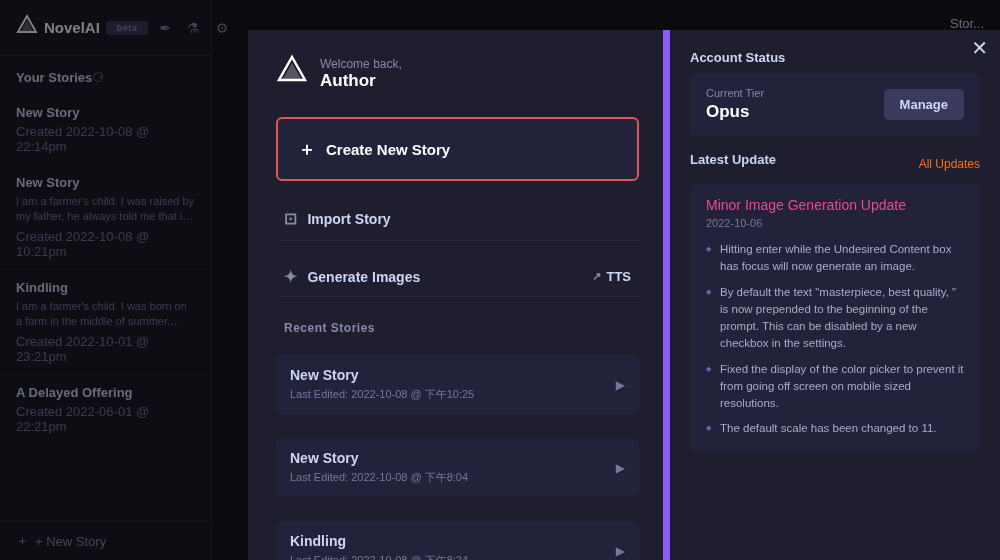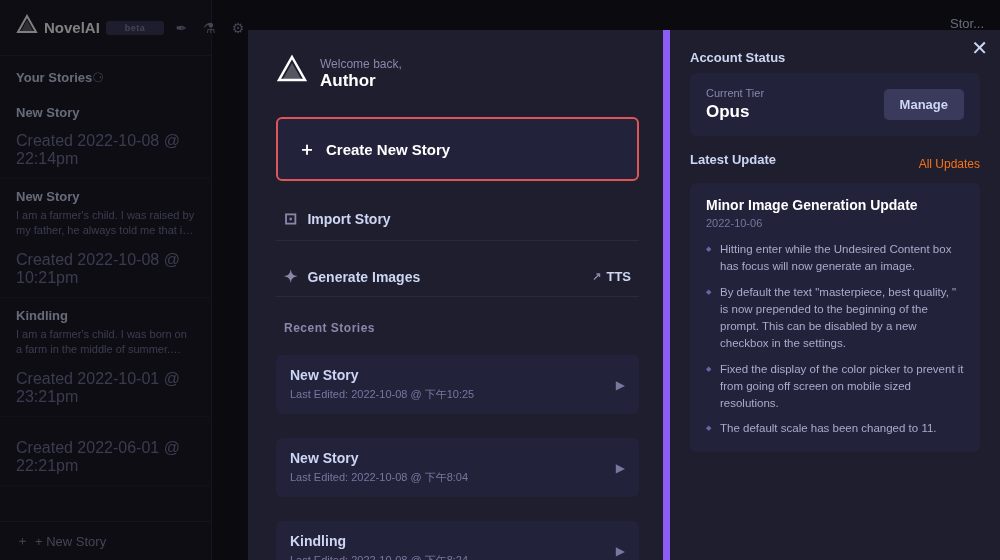--- a/index.html
+++ b/index.html
@@ -47,21 +47,21 @@
     .app-name {
       color: #fff;
       font-weight: 700;
       font-size: 15px;
     }
 
     .beta-badge {
       background: #3a3a5c;
       color: #8888aa;
       font-size: 9px;
-      padding: 2px 19px;
+      padding: 2px 11px;
       border-radius: 3px;
       font-weight: 600;
       letter-spacing: 0.5px;
       text-align: center;
     }
 
     .nav-icons {
       display: flex;
       gap: 10px;
       margin-left: auto;
@@ -111,22 +111,22 @@
       font-size: 11px;
       line-height: 1.4;
       display: -webkit-box;
       -webkit-line-clamp: 2;
       -webkit-box-orient: vertical;
       overflow: hidden;
     }
 
     .story-item-date {
       color: #7777a0;
-      font-size: 16px;
-      margin-top: 12px;
+      font-size: 13px;
+      margin-top: 4px;
     }
 
     .new-story-btn {
       display: flex;
       align-items: center;
       gap: 6px;
       padding: 10px 16px;
       color: #8888aa;
       font-size: 13px;
       cursor: pointer;
@@ -403,23 +403,23 @@
       text-decoration: none;
     }
 
     .update-box {
       background: #22223a;
       border-radius: 6px;
       padding: 14px 16px;
     }
 
     .update-title {
-      color: #ffffff;
+      color: #ec4899;
       font-size: 14px;
-      font-weight: 700;
+      font-weight: 400;
       margin-bottom: 4px;
     }
 
     .update-date {
       color: #7777a0;
       font-size: 11px;
       margin-bottom: 12px;
     }
 
     .update-list {
@@ -487,20 +487,21 @@
       <div class="story-item-date">Created 2022-10-08 @ 10:21pm</div>
     </div>
 
     <div class="story-item">
       <div class="story-item-title">Kindling</div>
       <div class="story-item-preview">I am a farmer's child. I was born on a farm in the middle of summer. There were no fences around</div>
       <div class="story-item-date">Created 2022-10-01 @ 23:21pm</div>
     </div>
 
     <div class="story-item">
+      <div class="story-item-title">A Delayed Offering</div>
       <div class="story-item-date">Created 2022-06-01 @ 22:21pm</div>
     </div>
   </div>
 
   <div class="new-story-btn">
     <span>＋</span>
     <span>+ New Story</span>
   </div>
 </div>
 

